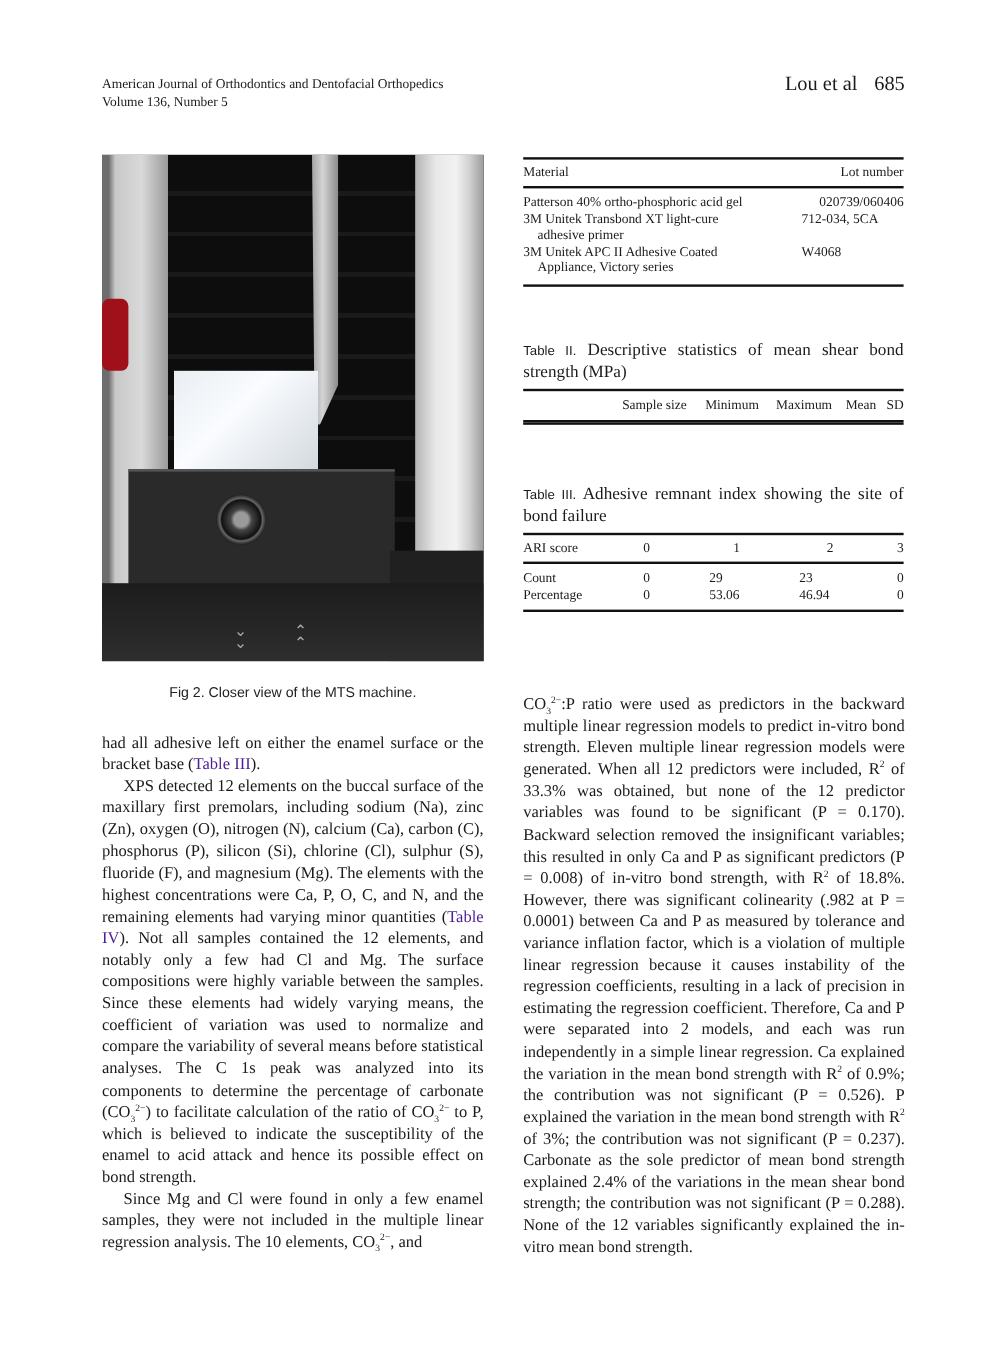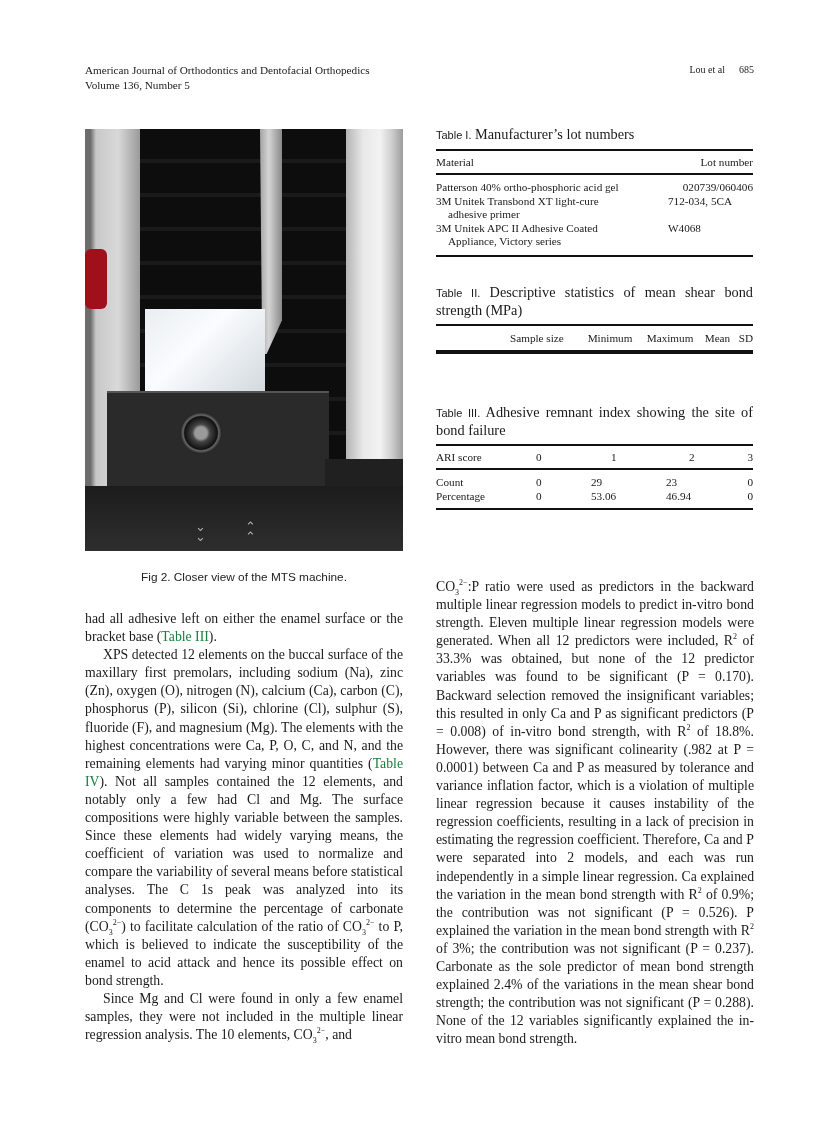--- a/index.html
+++ b/index.html
@@ -1,20 +1,20 @@
 <!DOCTYPE html>
 <html><head>
 <meta charset="utf-8">
 <style>
   html,body{margin:0;padding:0;background:#fff;}
   body{width:838px;height:1122px;position:relative;overflow:hidden;
        font-family:"Liberation Serif","DejaVu Serif",serif;color:#1a1a1a;}
   .hdr{position:absolute;top:63px;font-size:11.2px;line-height:14.5px;}
   .hdr-left{left:85px;}
-  .hdr-right{right:84px;font-size:10px;}
+  .hdr-right{right:84px;font-size:17px;}
   .hdr-right .pg{margin-left:14px;}
   
   .fig{position:absolute;left:85px;top:129px;width:318px;height:422px;overflow:hidden;background:#222;}
   .fig .bgL{position:absolute;left:0;top:0;width:55px;height:422px;background:linear-gradient(90deg,#6d6d6d 0 10%,#c8c8c8 20%,#d9d9d9 60%,#9a9a9a 100%);}
   .fig .bgDark{position:absolute;left:55px;top:0;width:206px;height:330px;background:repeating-linear-gradient(180deg,#0d0d0d 0 30px,#1a1a1a 30px 34px);}
   .fig .bgR{position:absolute;left:261px;top:0;width:57px;height:330px;background:linear-gradient(90deg,#b5b5b5,#e8e8e8 30%,#f2f2f2 60%,#cfcfcf 80%,#9c9c9c);}
   .fig .red{position:absolute;left:0;top:120px;width:22px;height:60px;background:#a0101a;border-radius:6px;}
   .fig .blade{position:absolute;left:175px;top:0;width:22px;height:225px;background:linear-gradient(90deg,#a4a4a4,#d4d4d4 40%,#8a8a8a);clip-path:polygon(0 0,100% 0,100% 85%,30% 100%,10% 100%);}
   .fig .block{position:absolute;left:60px;top:180px;width:120px;height:92px;background:linear-gradient(135deg,#e9eef2,#fafcff 40%,#cfd6db 100%);}
   .fig .holder{position:absolute;left:22px;top:262px;width:222px;height:95px;background:#2a2a2a;border-top:2px solid #555;}
@@ -31,21 +31,21 @@
   .rule-top{border-top:2px solid #111;margin-top:5px;}
   .rule-mid{border-top:2px solid #111;}
   .rule-bot{border-top:2px solid #111;}
   table{border-collapse:collapse;width:100%;font-size:11.2px;}
   td{padding:0;line-height:13.5px;vertical-align:top;}
   .note{font-size:11.2px;line-height:14px;margin-top:4px;text-align:justify;}
   
   .col{position:absolute;width:318px;font-size:13.75px;line-height:18.1px;text-align:justify;}
   .col p{margin:0;}
   .col p.ind{text-indent:18px;}
-  .link{color:#15803d;}
+  .link{color:#4c1d95;}
   sup,sub{font-size:8px;line-height:0;}
 </style>
 </head>
 <body>
 
 <div class="hdr hdr-left">
   <div>American Journal of Orthodontics and Dentofacial Orthopedics</div>
   <div>Volume 136, Number 5</div>
 </div>
 <div class="hdr hdr-right">
@@ -62,21 +62,20 @@
   <div class="holder"></div>
   <div class="bolt"></div>
   <div class="baseR"></div>
   <div class="base"></div>
   <div class="chev" style="left:110px">⌄<br>⌄</div>
   <div class="chev" style="left:160px">⌃<br>⌃</div>
 </div>
 <div class="figcap">Fig 2.  Closer view of the MTS machine.</div>
 
 <div class="tbl" style="top:126px">
-  <div class="ttl"><span class="lab">Table I.</span> <span>Manufacturer’s lot numbers</span></div>
   <div class="rule-top"></div>
   <table>
     <tbody>
         <tr style="height:22px">
           <td style="padding-top:5px">Material</td>
           <td style="padding-top:5px;text-align:right;width:85px">Lot number</td>
         </tr>
   </tbody>
     </table>
   <div class="rule-mid"></div>
@@ -103,21 +102,21 @@
   <div class="rule-bot"></div>
 </div>
 
 <div class="tbl" style="top:284px">
   <div class="ttl"><span class="lab">Table II.</span> <span>Descriptive statistics of mean shear bond strength (MPa)</span></div>
   <div class="rule-top"></div>
   <table>
     <tbody>
         <tr style="height:24px">
       <td style="width:74px;padding-top:6px"></td>
-      <td style="text-align:left;padding-top:6px">Sample size</td>
+      <td style="text-align:center;padding-top:6px">Sample size</td>
       <td style="text-align:center;padding-top:6px">Minimum</td>
       <td style="text-align:center;padding-top:6px">Maximum</td>
       <td style="text-align:center;padding-top:6px">Mean</td>
       <td style="text-align:right;padding-top:6px">SD</td>
     </tr>
   </tbody>
     </table>
   <div class="rule-mid"></div>
   <div class="rule-bot"></div>
 </div>

